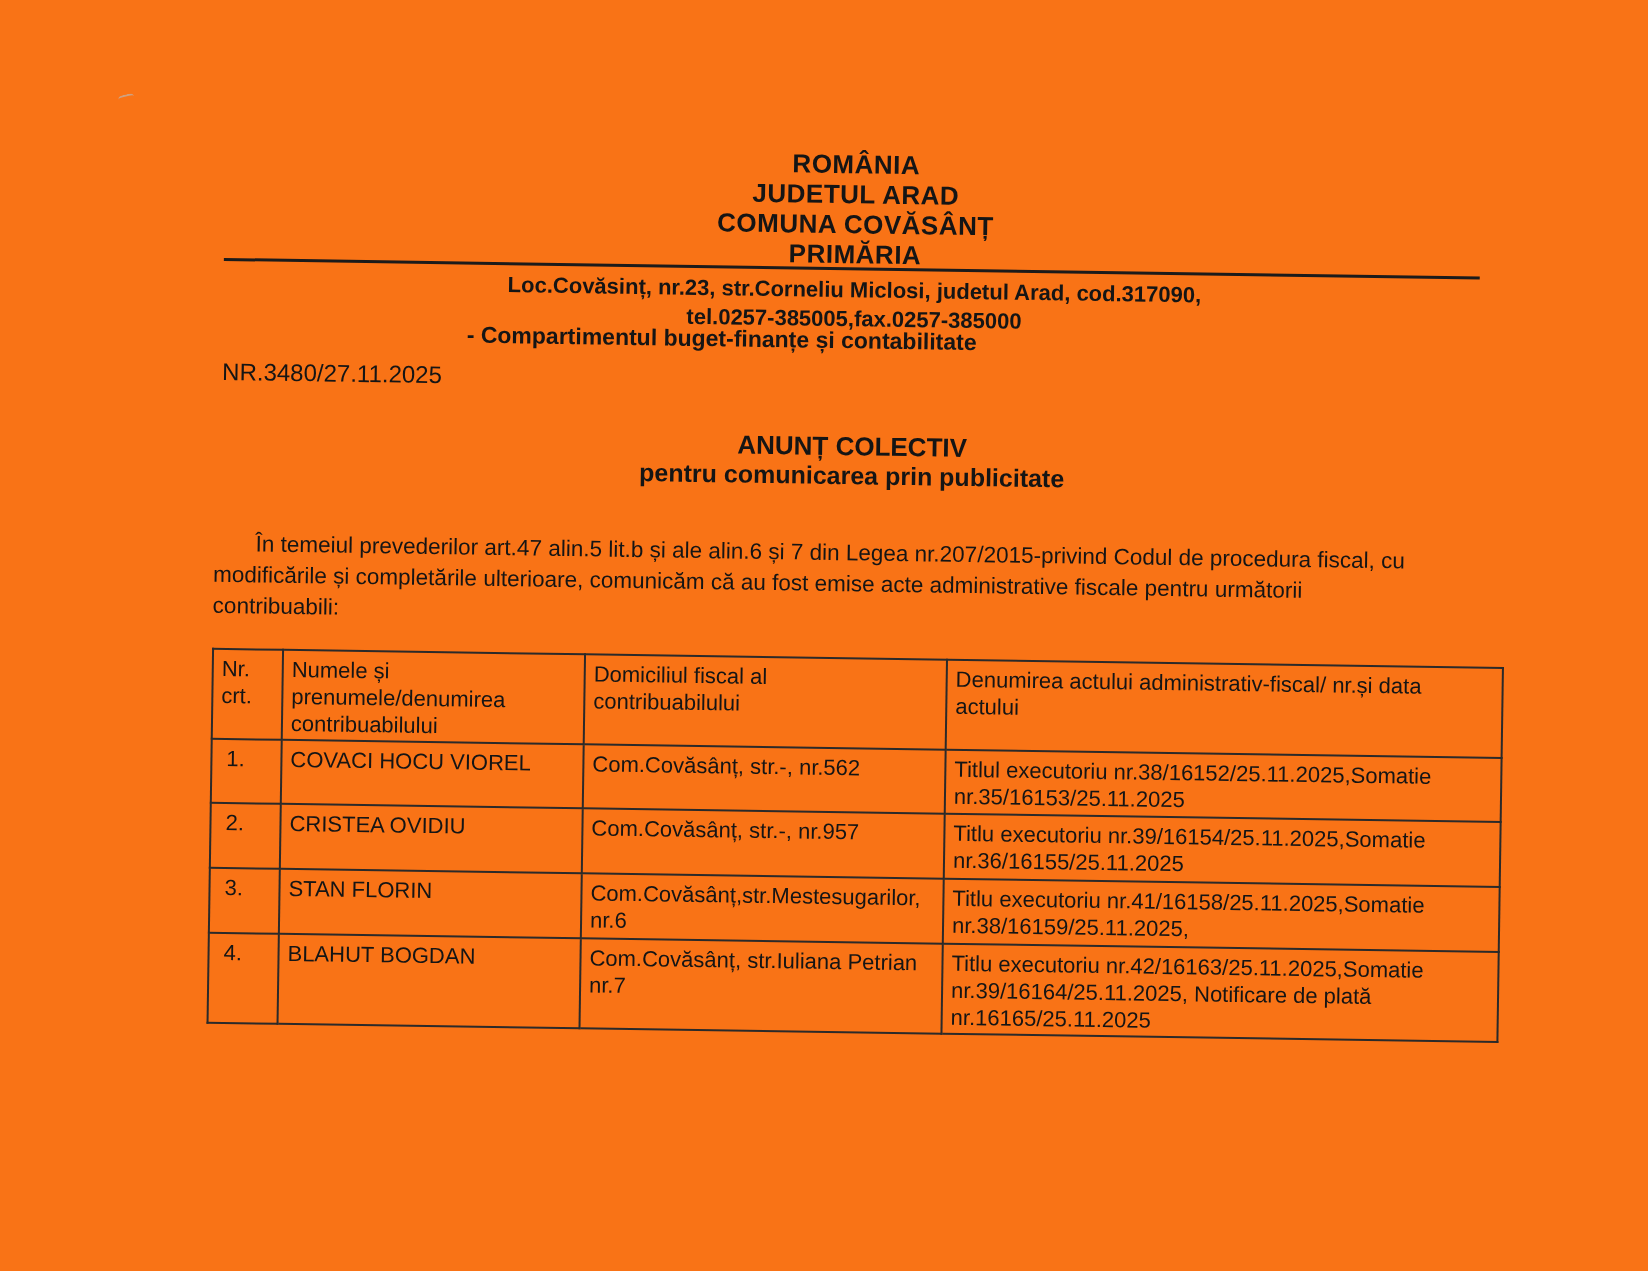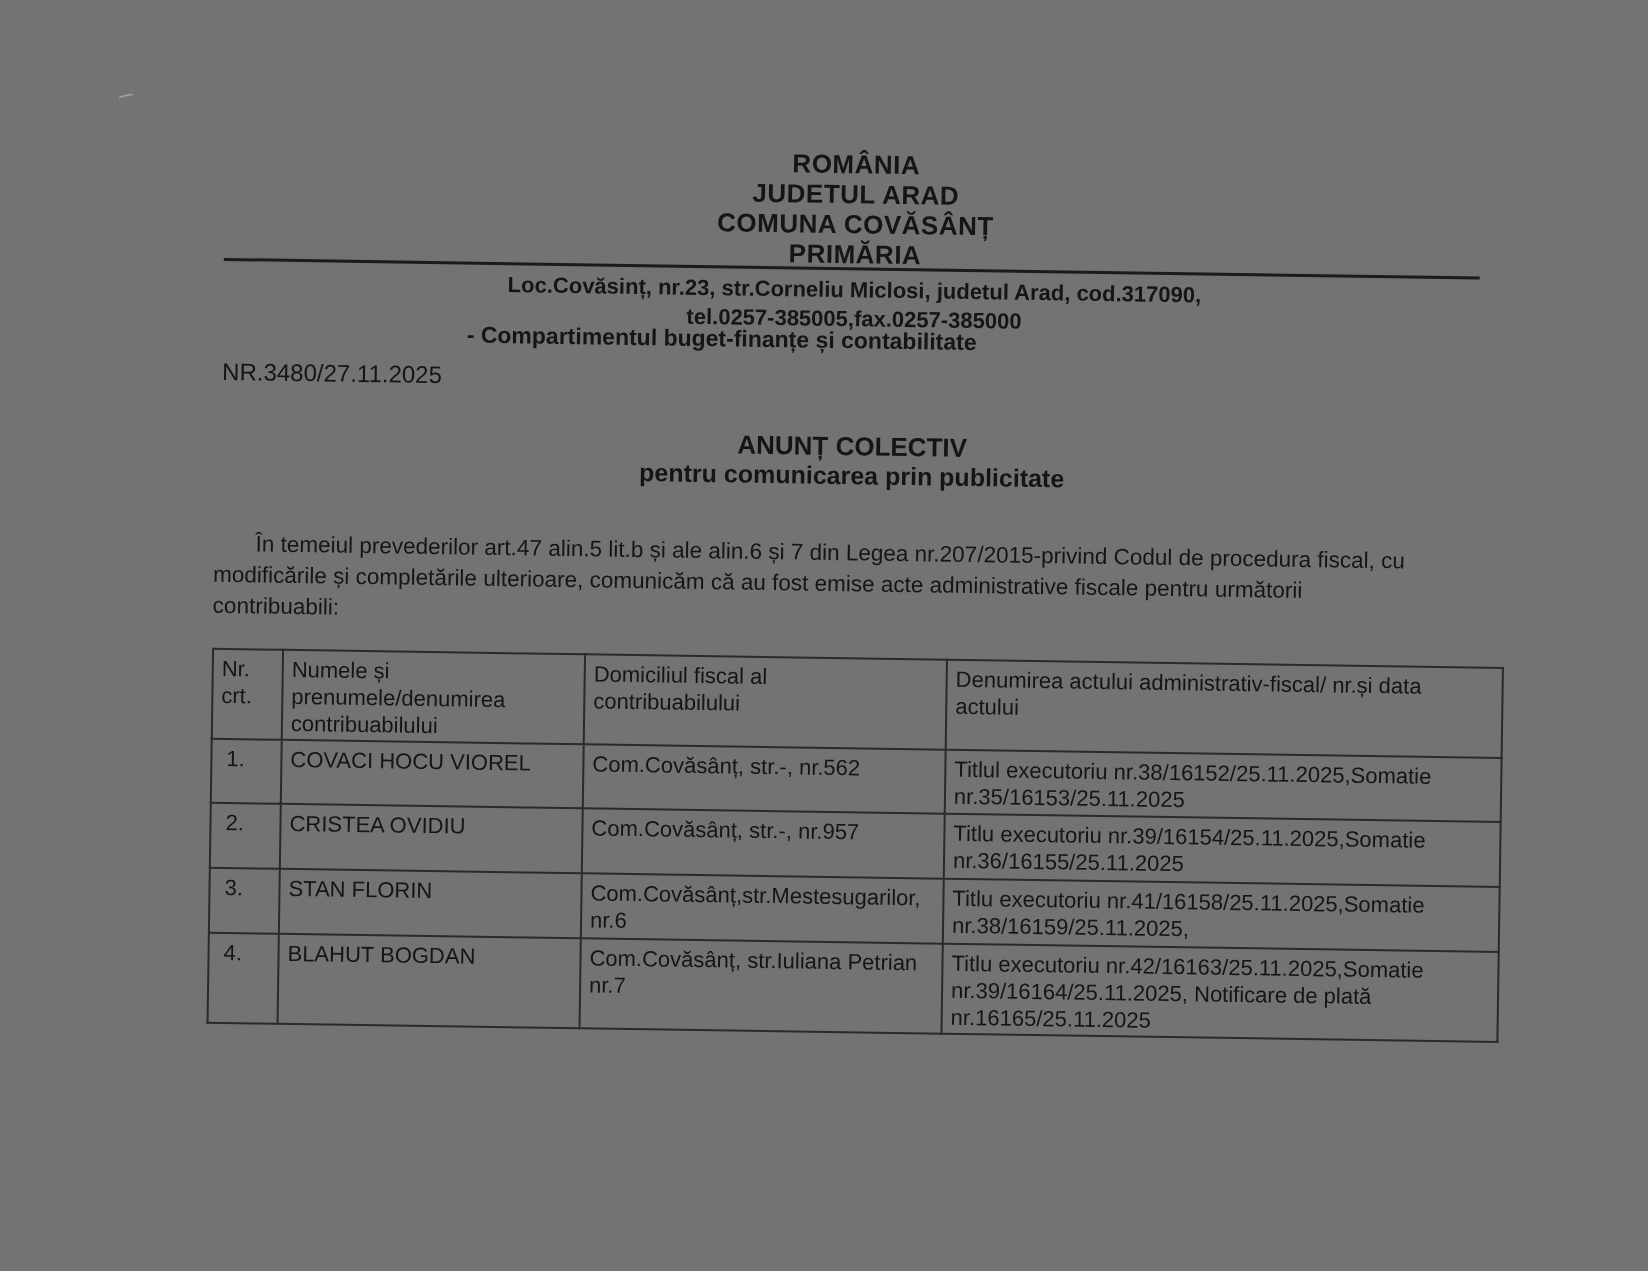--- a/index.html
+++ b/index.html
@@ -4,21 +4,21 @@
 <style>
   html, body {
     margin: 0;
     padding: 0;
     background: #ffffff;
   }
   .page {
     position: relative;
     width: 1648px;
     height: 1271px;
-    background: #737373;
+    background: #f97316;
     overflow: hidden;
     font-family: "Liberation Sans", sans-serif;
     color: #151515;
   }
   
   .scan {
     position: absolute;
     left: 0; top: 0;
     width: 1648px;
     height: 1271px;

